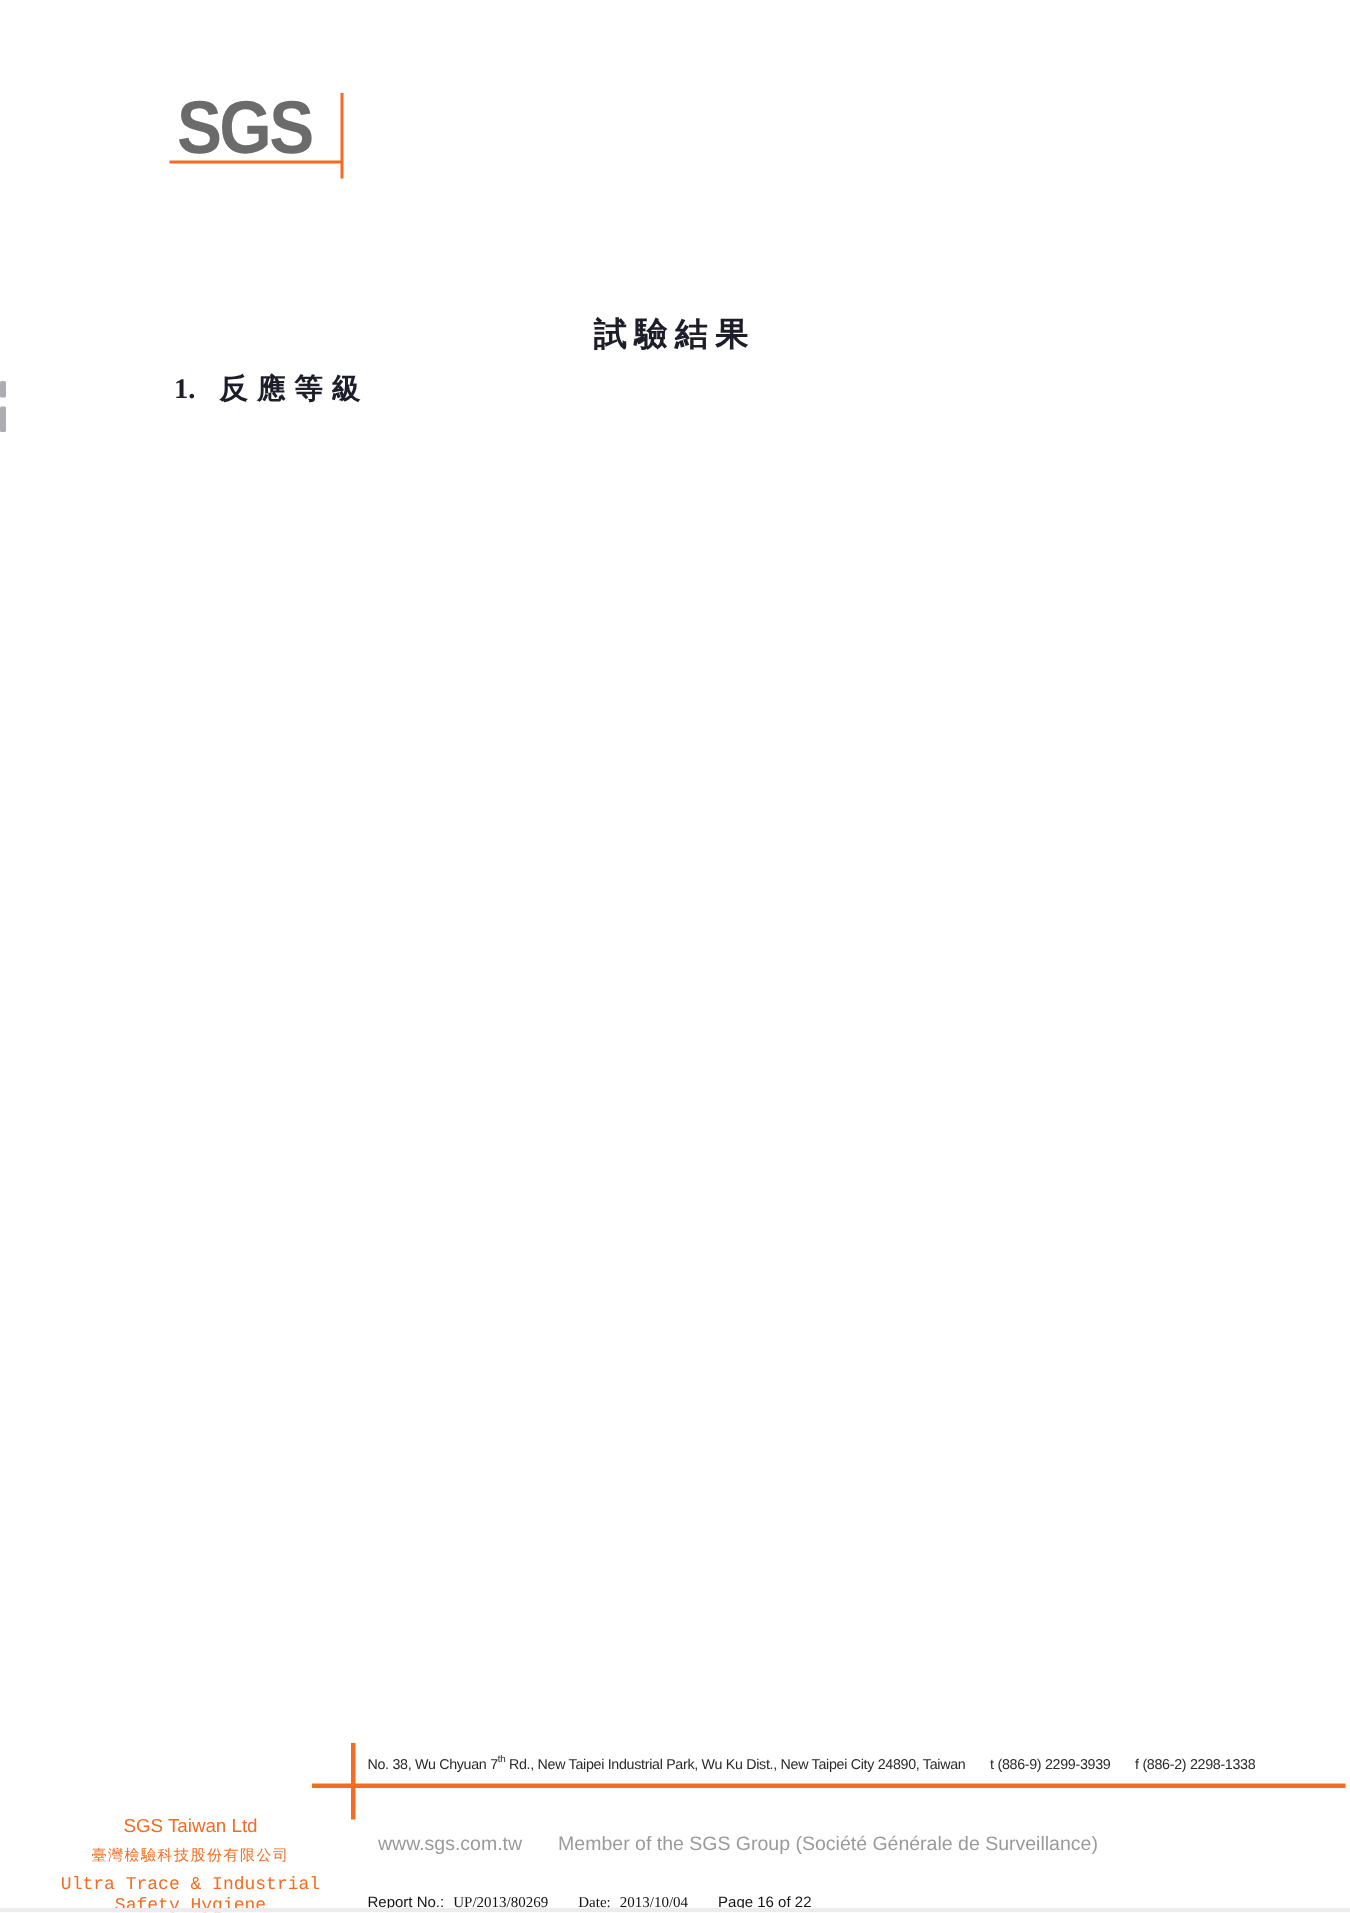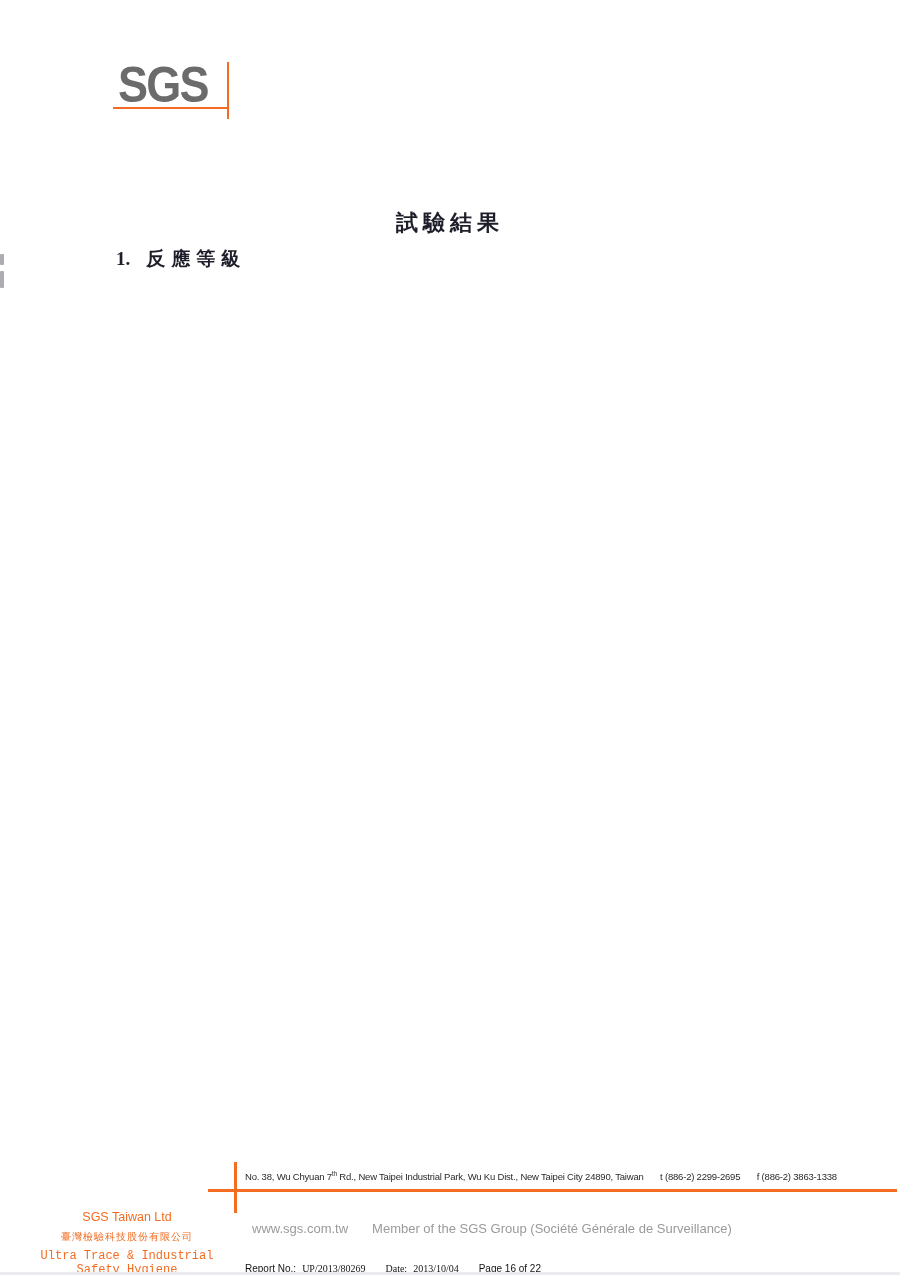--- a/index.html
+++ b/index.html
@@ -113,22 +113,22 @@
     <div class="f-en">SGS Taiwan Ltd</div>
     <div class="f-zh">臺灣檢驗科技股份有限公司</div>
     <div class="f-div">Ultra Trace &amp; Industrial Safety Hygiene</div>
   </div>
 
   <div class="footer-vline"></div>
   <div class="footer-hline"></div>
 
   <div class="footer-address">
     <span><span>No. 38, Wu Chyuan 7</span><sup>th</sup><span> Rd., New Taipei Industrial Park, Wu Ku Dist., New Taipei City 24890, Taiwan</span></span>
-    <span class="addr-contact">t (886-2) 2299-2695</span>
-    <span class="addr-contact">f (886-2) 3863-1338</span>
+    <span class="addr-contact">t (886-9) 2299-3939</span>
+    <span class="addr-contact">f (886-2) 2298-1338</span>
   </div>
 
   <div class="footer-report">
     <span class="rep-sans">Report No.:</span><span class="rep-gap-s"></span><span class="rep-serif">UP/2013/80269</span><span class="rep-gap"></span><span class="rep-serif">Date:</span><span class="rep-gap-s"></span><span class="rep-serif">2013/10/04</span><span class="rep-gap"></span><span class="rep-sans">Page 16 of 22</span>
   </div>
 
   <div class="footer-small">
     <span>www.sgs.com.tw</span><span class="small-gap"></span><span>Member of the SGS Group (Société Générale de Surveillance)</span>
   </div>
 

